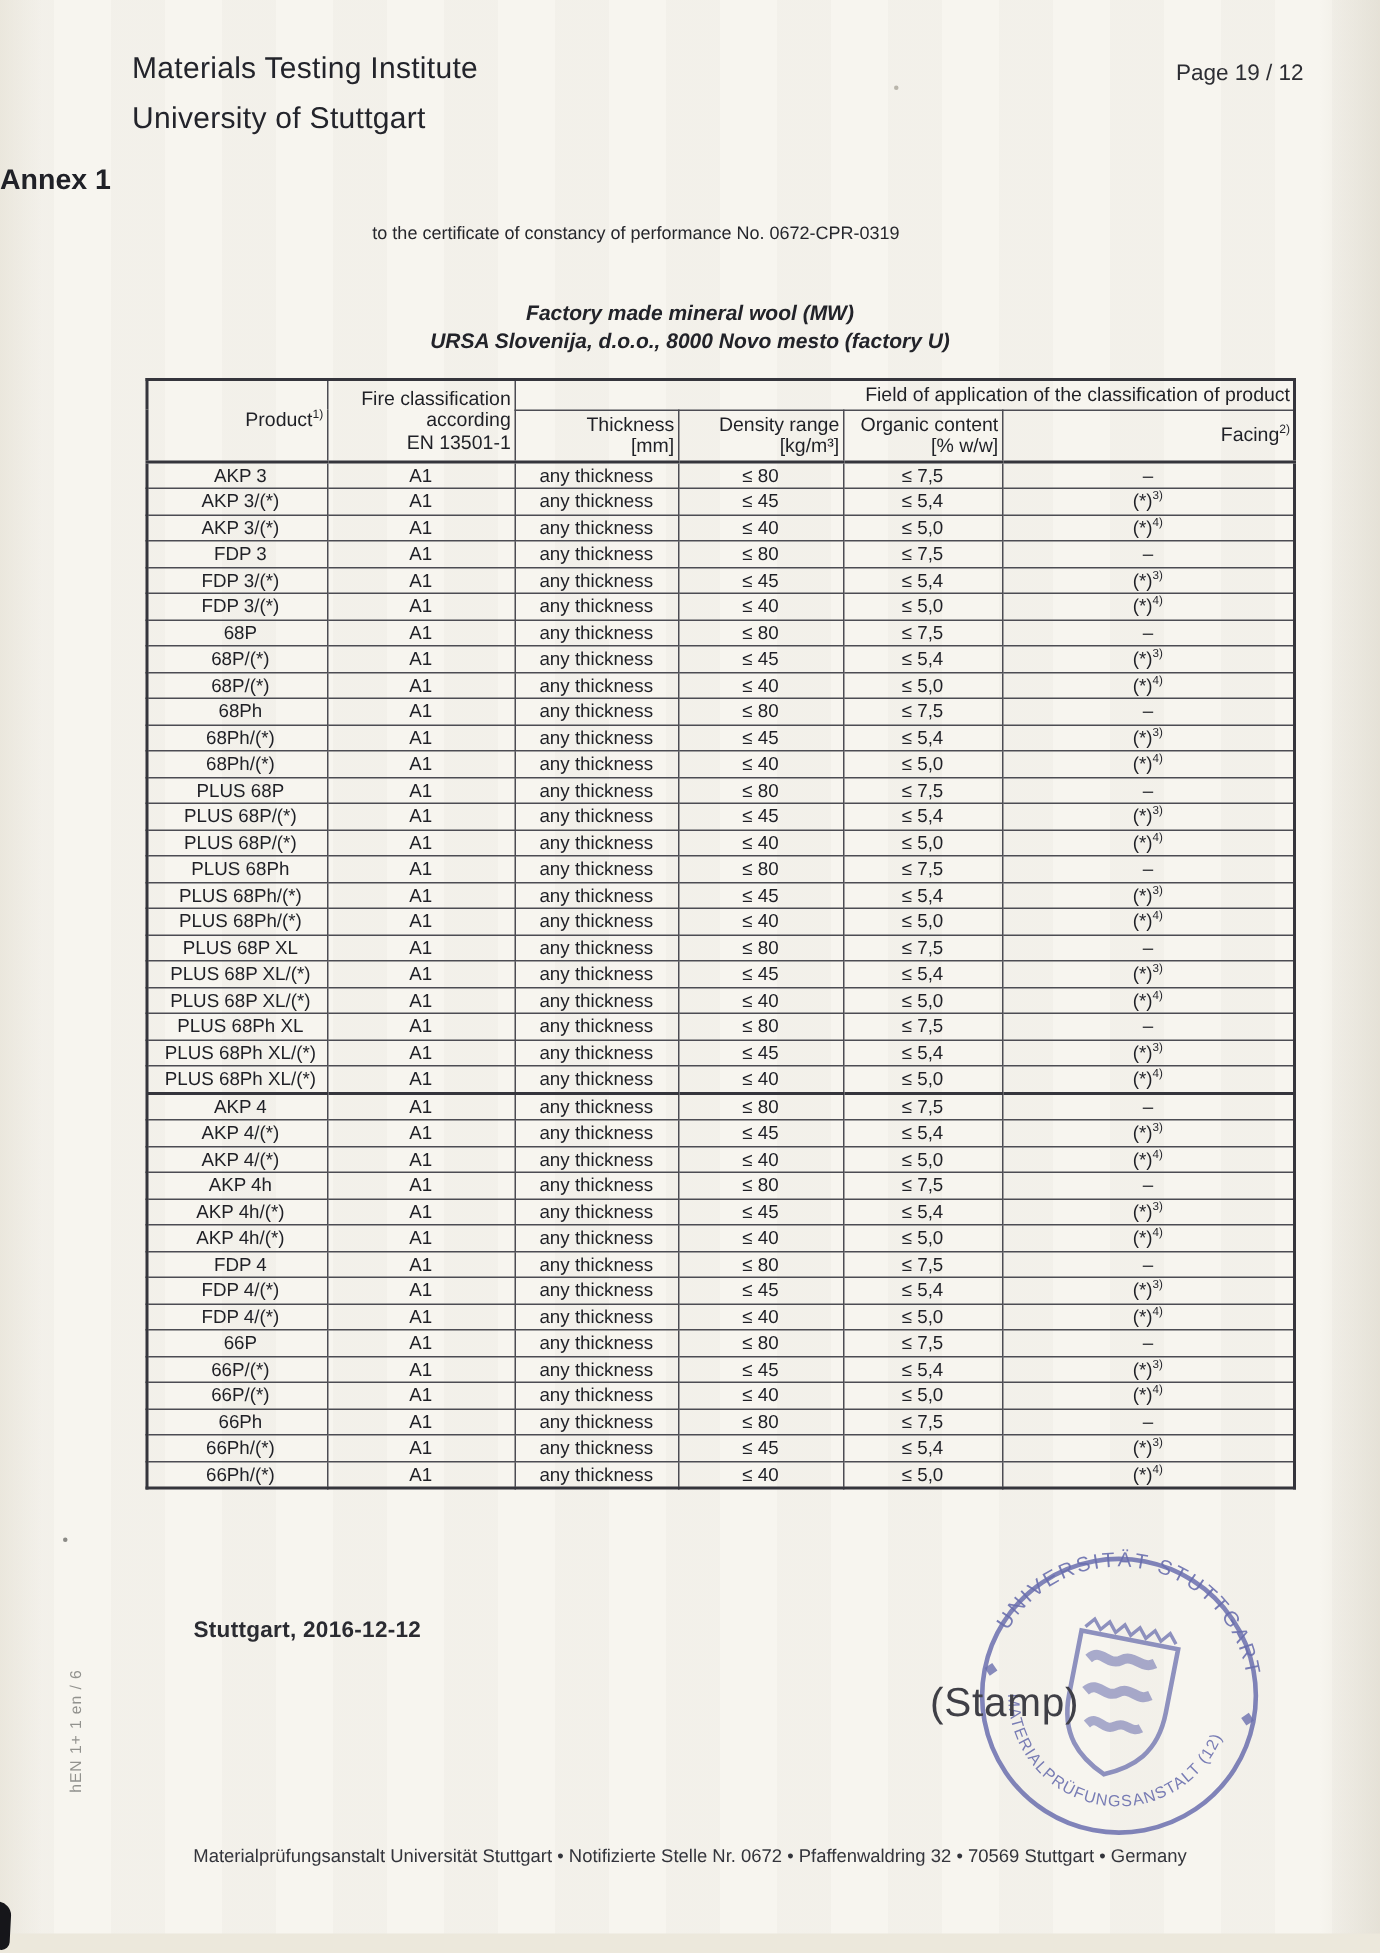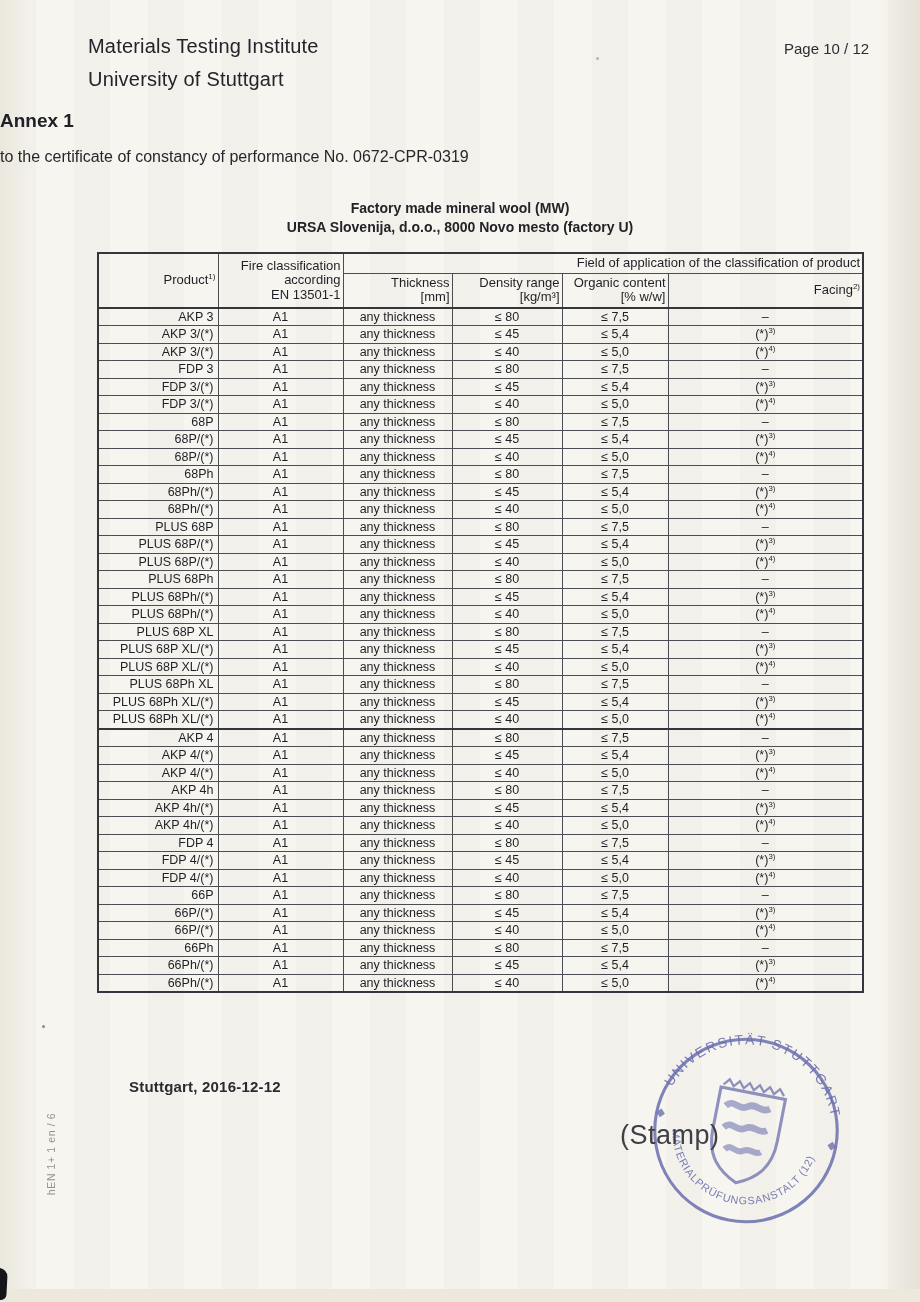--- a/index.html
+++ b/index.html
@@ -19,31 +19,31 @@
   .bottom-strip{position:absolute;left:0;right:0;bottom:0;height:13px;background:#ece8dc;}
   .corner-mark{position:absolute;left:-2px;top:1268px;width:9px;height:32px;background:#16161a;border-radius:0 10px 6px 0;transform:rotate(3deg);}
   .speck{position:absolute;border-radius:50%;}
   .speck.a{left:42px;top:1025px;width:3px;height:3px;background:#6f6f6c;opacity:.8;}
   .speck.b{left:596px;top:57px;width:3px;height:3px;background:#b9b5ab;}
 
   .org-name{position:absolute;left:88px;top:30px;font-size:20px;line-height:33px;color:#23242b;letter-spacing:.2px;}
   .page-number{position:absolute;left:784px;top:40px;font-size:15px;color:#2c2d33;}
 
   .annex-title{position:absolute;left:0;width:920px;top:110px;text-align:left;font-size:19px;font-weight:bold;color:#202127;}
-  .annex-subtitle{position:absolute;left:0;width:848px;top:148px;text-align:left;font-size:16px;color:#26272d;}
-  .caption{position:absolute;left:0;width:920px;top:199px;text-align:center;font-size:14px;font-weight:bold;line-height:19px;color:#222329;}
+  .annex-subtitle{position:absolute;left:0;width:848px;top:148px;text-align:center;font-size:12px;color:#26272d;}
+  .caption{position:absolute;left:0;width:920px;top:199px;text-align:center;font-size:14px;font-weight:bold;line-height:19px;color:#222329;font-style:italic;}
 
   .table-wrap{position:absolute;left:97px;top:252px;width:767px;}
   table{border-collapse:collapse;table-layout:fixed;width:765px;border:2.5px solid #35353c;}
   th,td{border:1px solid #4c4c53;overflow:hidden;white-space:nowrap;}
   thead th{font-weight:normal;font-size:13px;line-height:14.5px;text-align:right;padding:2px 2px;color:#1f2026;}
   thead tr:last-child th{border-bottom:2.5px solid #35353c;}
   thead th[rowspan]{border-bottom:2.5px solid #35353c;}
   tbody td{height:16.5px;font-size:12.5px;text-align:center;padding:0 4px;color:#1f2026;}
-  tbody td.col-product{text-align:right;padding-left:8px;}
+  tbody td.col-product{text-align:center;padding-left:8px;}
   tbody tr:first-child td{border-top:2.5px solid #35353c;}
   tr.section-start td{border-top:2.5px solid #35353c;}
   sup{font-size:.62em;line-height:0;}
 
   .date-line{position:absolute;left:103px;top:1078px;font-size:15px;font-weight:bold;color:#2a2b31;letter-spacing:.2px;margin-left:26px;}
 
   .margin-note{
     position:absolute;left:-14px;top:1148px;width:130px;text-align:center;
     transform:rotate(-90deg);transform-origin:center;
     font-size:10.5px;color:#92928e;letter-spacing:.6px;
@@ -57,21 +57,21 @@
 </style>
 </head>
 <body>
 
 <div class="page">
 
   <div class="org-name">
     <div>Materials Testing Institute</div>
     <div>University of Stuttgart</div>
   </div>
-  <div class="page-number">Page 10 / 12</div>
+  <div class="page-number">Page 19 / 12</div>
 
   <div class="annex-title">Annex 1</div>
   <div class="annex-subtitle">to the certificate of constancy of performance No. 0672-CPR-0319</div>
 
   <div class="caption">
     <div>Factory made mineral wool (MW)</div>
     <div>URSA Slovenija, d.o.o., 8000 Novo mesto (factory U)</div>
   </div>
 
   <div class="table-wrap">
@@ -441,19 +441,20 @@
       <text font-size="13.5" font-family="Liberation Sans, sans-serif" letter-spacing="1.6" fill="currentColor" opacity=".9">
         <textPath href="#arcTop" startOffset="50%" text-anchor="middle">UNIVERSITÄT STUTTGART</textPath>
       </text>
       <text font-size="10.5" font-family="Liberation Sans, sans-serif" letter-spacing=".8" fill="currentColor" opacity=".9">
         <textPath href="#arcBottom" startOffset="50%" text-anchor="middle">MATERIALPRÜFUNGSANSTALT (12)</textPath>
       </text>
     </svg>
   </div>
   <div class="stamp-overlay">(Stamp)</div>
 
+  <div class="footer-line">Materialprüfungsanstalt Universität Stuttgart • Notifizierte Stelle Nr. 0672 • Pfaffenwaldring 32 • 70569 Stuttgart • Germany</div>
 
   <div class="bottom-strip"></div>
   <div class="corner-mark"></div>
   <div class="speck a"></div>
   <div class="speck b"></div>
 
 </div>
 
 </body></html>

